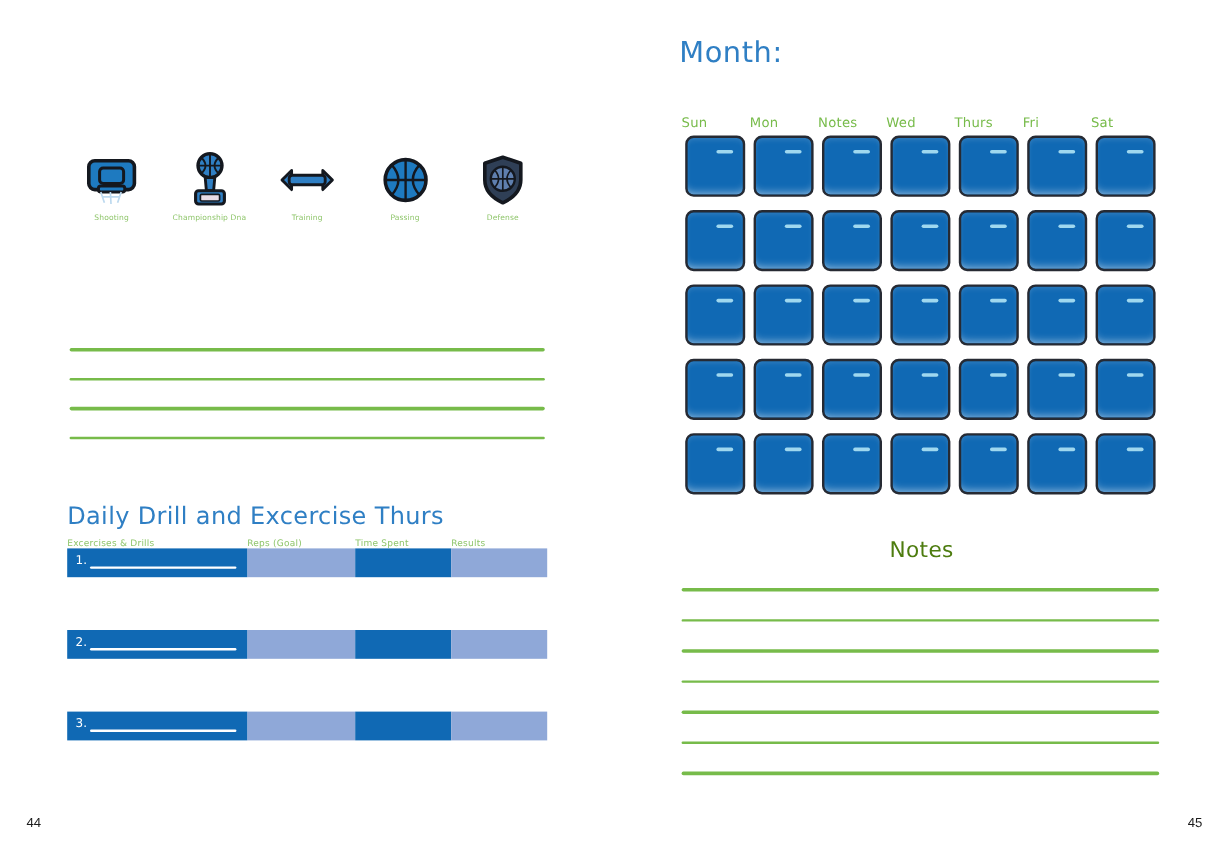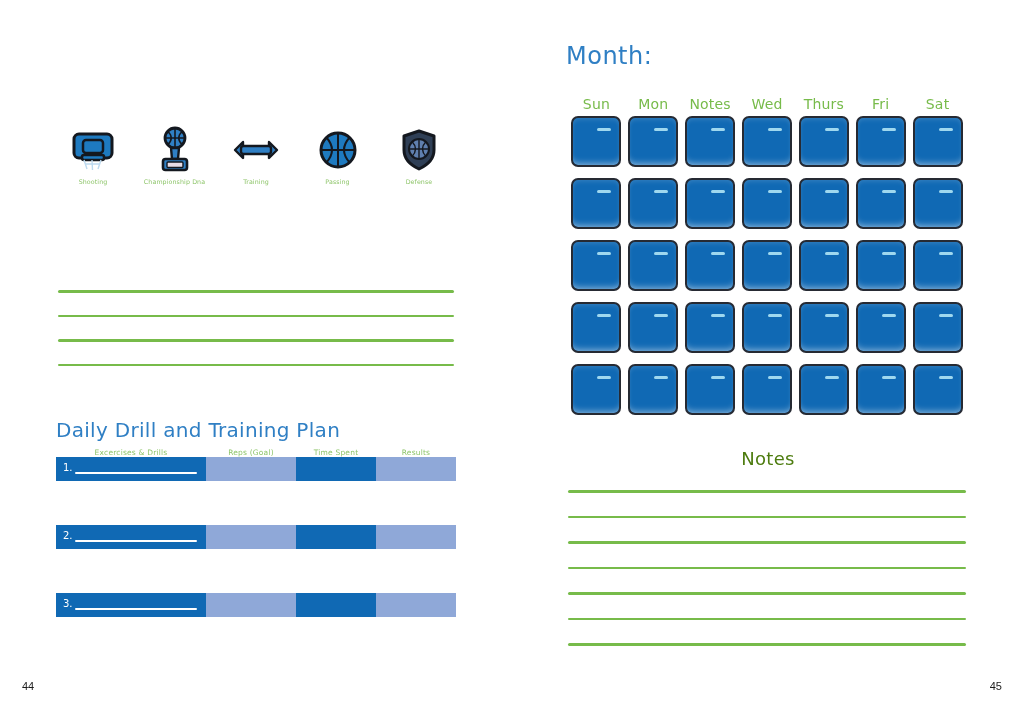--- a/index.html
+++ b/index.html
@@ -98,21 +98,21 @@
 
   
   .drill-head {
     display: flex;
     width: 400px;
     margin-top: 6px;
   }
   .drill-head div {
     color: #8ec56a;
     font-size: 7.5px;
-    text-align: center;
+    text-align: left;
     letter-spacing: 0.2px;
   }
   .col-1 { width: 150px; }
   .col-2 { width: 90px; }
   .col-3 { width: 80px; }
   .col-4 { width: 80px; }
 
   .drill-row {
     display: flex;
     width: 400px;
@@ -154,22 +154,21 @@
     letter-spacing: 0.5px;
   }
   .cal-days {
     display: grid;
     grid-template-columns: repeat(7, 1fr);
     width: 398px;
     margin-top: 14px;
   }
   .cal-day-label {
     color: #77bb4a;
-    font-size: 14px;
-    text-align: center;
+    font-size: 11px;
     letter-spacing: 0.2px;
   }
   .cal-grid {
     display: grid;
     grid-template-columns: repeat(7, 1fr);
     grid-auto-rows: 62px;
     width: 398px;
     margin-top: 4px;
   }
   .cal-cell-wrap {
@@ -292,21 +291,21 @@
 
     <div class="rule-stack" style="position:absolute; left:58px; top:290px; width:396px;">
       <div class="rule"></div>
       <div class="rule"></div>
       <div class="rule"></div>
       <div class="rule"></div>
     </div>
 
     <div style="position:absolute; left:56px; top:418px; width:400px;">
 
-      <h2 class="section-title">Daily Drill and Training Plan</h2>
+      <h2 class="section-title">Daily Drill and Excercise Thurs</h2>
 
       <div class="drill-head">
         <div class="col-1">Excercises &amp; Drills</div>
         <div class="col-2">Reps (Goal)</div>
         <div class="col-3">Time Spent</div>
         <div class="col-4">Results</div>
       </div>
 
       <div class="drill-row">
         <div class="col-1 cell-dark cell-first">
@@ -338,21 +337,21 @@
         <div class="col-4 cell-light"></div>
       </div>
 
     </div>
 
     <div class="folio folio-left">44</div>
   </div>
 
   <div class="page page-right">
 
-    <h2 class="month-title" style="position:absolute; left:54px; top:42px;">Month:</h2>
+    <h2 class="month-title" style="position:absolute; left:54px; top:30px;">Month:</h2>
 
     <div style="position:absolute; left:56px; top:82px;">
 
       <div class="cal-days">
         <div class="cal-day-label">Sun</div>
         <div class="cal-day-label">Mon</div>
         <div class="cal-day-label">Notes</div>
         <div class="cal-day-label">Wed</div>
         <div class="cal-day-label">Thurs</div>
         <div class="cal-day-label">Fri</div>

